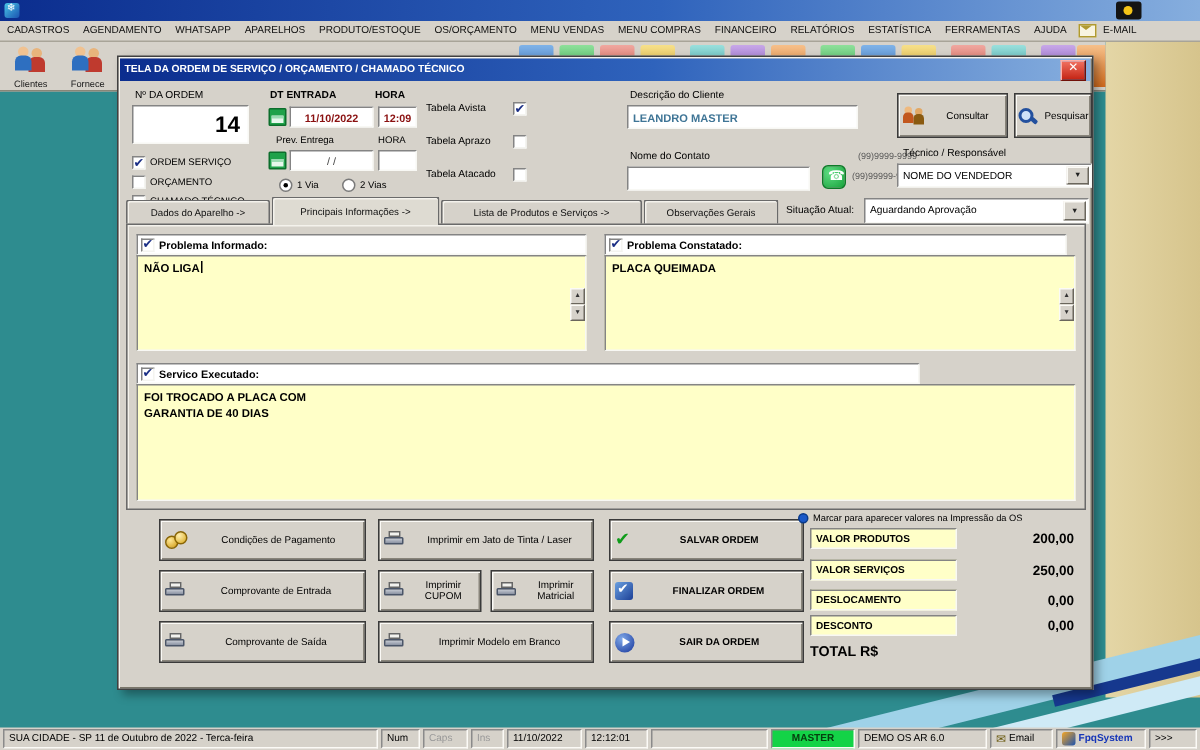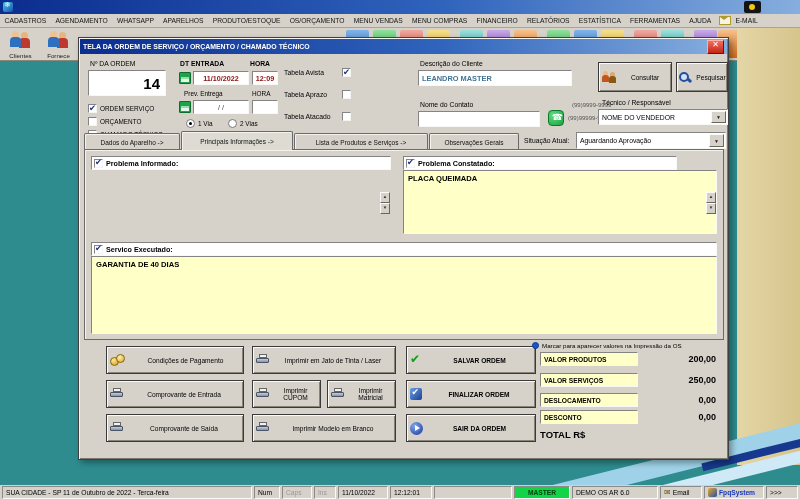--- a/index.html
+++ b/index.html
@@ -246,42 +246,46 @@
       <div class="dd" style="left:496px;top:77px;width:150px;height:17px">
         <span>Aguardando Aprovação</span>
         <span class="ddarrow">▼</span>
       </div>
 
       <div class="tabpanel">
         <div class="fstrip" style="left:6px;top:6px;width:300px">
           <span class="chk checked inline"></span>
           <span>Problema Informado:</span>
         </div>
+        <div class="ta" style="left:6px;top:20px;width:300px;height:64px">
+          <span>NÃO LIGA</span><span class="caret"></span>
+        </div>
         <div class="scl" style="left:295px;top:42px">
             <span class="sb">▲</span>
             <span class="sb">▼</span>
           </div>
 
-        <div class="fstrip" style="left:318px;top:6px;width:274px">
+        <div class="fstrip" style="left:318px;top:6px;width:308px">
           <span class="chk checked inline"></span>
           <span>Problema Constatado:</span>
         </div>
         <div class="ta" style="left:318px;top:20px;width:314px;height:64px">
           <span>PLACA QUEIMADA</span>
         </div>
         <div class="scl" style="left:621px;top:42px">
             <span class="sb">▲</span>
             <span class="sb">▼</span>
           </div>
 
-        <div class="fstrip" style="left:6px;top:92px;width:626px">
+        <div class="fstrip" style="left:6px;top:92px;width:522px">
           <span class="chk checked inline"></span>
           <span>Servico Executado:</span>
         </div>
         <div class="ta" style="left:6px;top:106px;width:626px;height:78px">
+          <div>FOI TROCADO A PLACA COM</div>
           <div>GARANTIA DE 40 DIAS</div>
         </div>
       </div>
 
       <div class="b3" style="left:26px;top:291px;width:138px;height:28px">
         <span class="coins"></span>
         <span class="cap">Condições de Pagamento</span>
       </div>
       <div class="b3" style="left:26px;top:325px;width:138px;height:28px">
         <span class="prn"></span>

